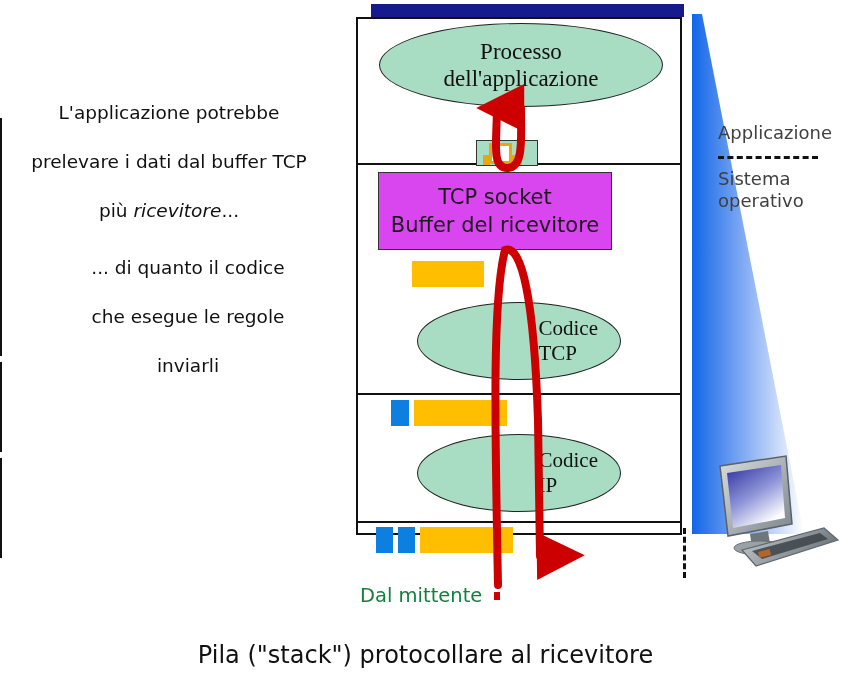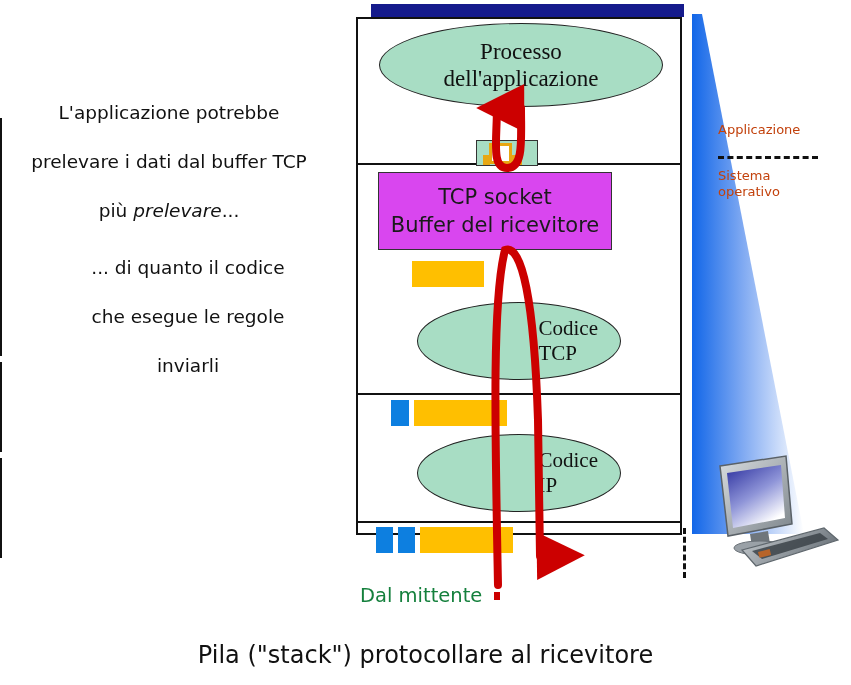--- a/index.html
+++ b/index.html
@@ -58,21 +58,21 @@
   #pkt-1{left:412px;top:261px;}
   #pkt-2{left:391px;top:400px;}
   #pkt-3{left:376px;top:527px;}
 
   
   #svg-red{position:absolute;left:0;top:0;width:851px;height:685px;
            pointer-events:none;}
 
   
   #wedge{position:absolute;left:686px;top:14px;width:124px;height:536px;}
-  .side-label{position:absolute;font-size:13px;line-height:1.22;color:#c2410c;}
+  .side-label{position:absolute;font-size:18px;line-height:1.22;color:#404040;}
   #lbl-app{left:718px;top:122px;}
   #lbl-os{left:718px;top:168px;width:130px;}
   #dash-sep{position:absolute;left:718px;top:156px;width:100px;height:0;
             border-top:3px dashed #111;}
 
   
   #right-dash{position:absolute;left:683px;top:528px;width:0;height:50px;
               border-left:3px dashed #111;}
 
   
@@ -86,21 +86,21 @@
 </head>
 <body>
 
 <div class="edge-rule" style="top:118px;height:238px;"></div>
 <div class="edge-rule" style="top:362px;height:90px;"></div>
 <div class="edge-rule" style="top:458px;height:100px;"></div>
 
 <div class="note" id="note-slow">
   <div>L'applicazione potrebbe</div>
   <div>prelevare i dati dal buffer TCP</div>
-  <div><span>più </span><i>prelevare</i><span>...</span></div>
+  <div><span>più </span><i>ricevitore</i><span>...</span></div>
 </div>
 
 <div class="note" id="note-fast">
   <div>... di quanto il codice</div>
   <div>che esegue le regole</div>
   <div>inviarli</div>
 </div>
 
 <div class="abs" id="navy-bar"></div>
 <div class="abs" id="stack-frame"></div>

